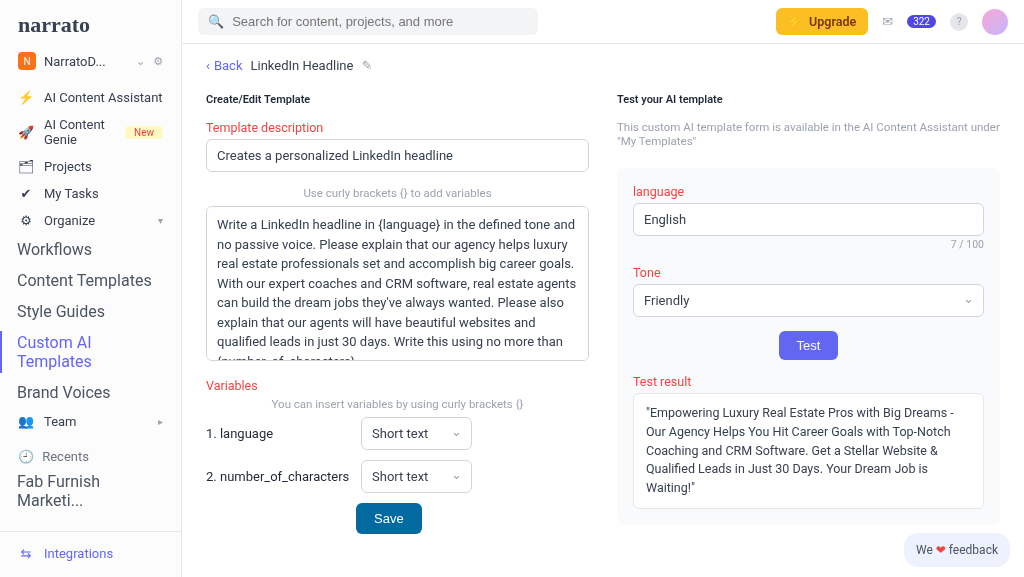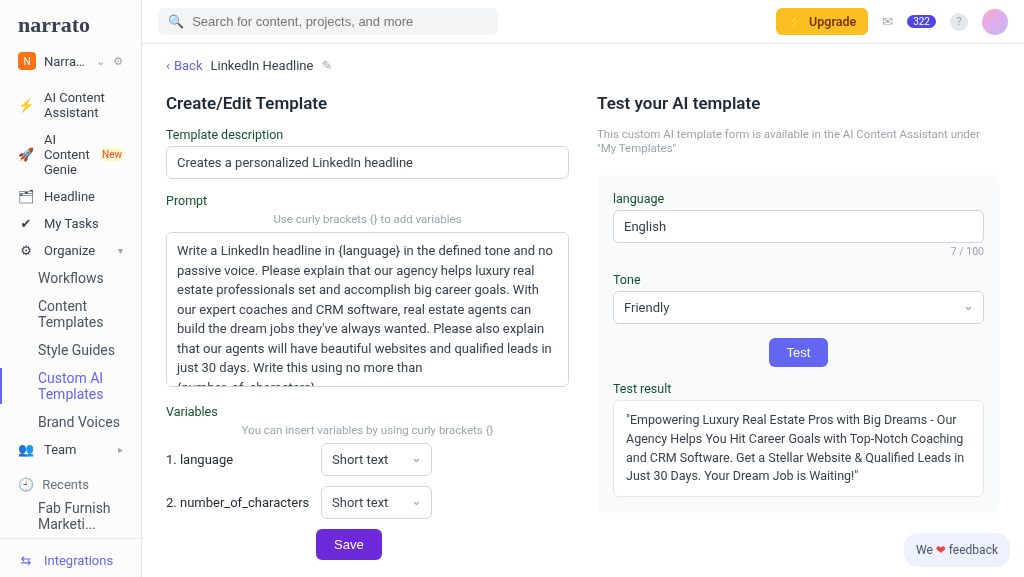--- a/index.html
+++ b/index.html
@@ -1,31 +1,31 @@
 <!DOCTYPE html>
 <html><head>
 <meta charset="utf-8">
 <style>
   * { box-sizing: border-box; margin: 0; padding: 0; }
   body { font-family: -apple-system, BlinkMacSystemFont, "Segoe UI", Roboto, sans-serif; font-size: 13px; color: #1f2937; background: #fff; width: 1024px; height: 577px; overflow: hidden; }
   .app { display: flex; height: 100%; }
   
-  .sidebar { width: 142px; border-right: 1px solid #e5e7eb; display: flex; flex-direction: column; padding-top: 10px; background: #fcfcfd; }
+  .sidebar { width: 182px; border-right: 1px solid #e5e7eb; display: flex; flex-direction: column; padding-top: 10px; background: #fcfcfd; }
   .logo { font-family: cursive; font-weight: 700; font-size: 22px; color: #374151; padding: 2px 18px 10px 18px; }
   .workspace { display: flex; align-items: center; gap: 8px; padding: 4px 18px 10px 18px; font-size: 13px; color: #374151; }
   .ws-badge { width: 18px; height: 18px; border-radius: 4px; background: #f97316; color: #fff; font-size: 10px; display:flex; align-items:center; justify-content:center; }
   .ws-name { flex: 1; white-space: nowrap; overflow:hidden; text-overflow: ellipsis; }
   .chev { color:#9ca3af; font-size:11px; }
   .nav { display:flex; flex-direction:column; padding: 4px 0; }
   .nav-item { display:flex; align-items:center; gap:10px; padding: 6px 18px; color:#374151; font-size:13px; cursor:pointer; position:relative; }
   .nav-item .ico { width:16px; text-align:center; }
-  .nav-sub { padding-left: 38px; font-size:14px; color:#4b5563; }
+  .nav-sub { padding-left: 17px; font-size:16px; color:#4b5563; }
   .nav-item.active { color:#6366f1; }
   .nav-item.active::before { content:""; position:absolute; left:0; top:4px; bottom:4px; width:2px; background:#6366f1; }
-  .badge-new { background:#fef9c3; color:#ef4444; font-size:10px; padding:1px 1px; border-radius:4px; }
+  .badge-new { background:#fef9c3; color:#ef4444; font-size:10px; padding:1px 9px; border-radius:4px; }
   .nav-group-caret { margin-left:auto; color:#9ca3af; font-size:10px; }
   .sidebar-footer { margin-top:auto; border-top:1px solid #e5e7eb; padding:8px 0 10px 0; }
   .sidebar-footer .nav-item { color:#6366f1; }
   .recents-head { color:#6b7280; padding:10px 18px 2px 18px; display:flex; gap:8px; }
   .recents-head .ico { color:#9ca3af; }
   
   .main { flex:1; display:flex; flex-direction:column; overflow:hidden; }
   .topbar { display:flex; align-items:center; padding:8px 16px; gap:12px; border-bottom:1px solid #e5e7eb; }
   .search { flex:0 0 340px; display:flex; align-items:center; gap:8px; background:#f3f4f6; border-radius:6px; padding:6px 10px; color:#6b7280; }
   .search input { border:none; background:transparent; outline:none; width:100%; font-size:13px; color:#374151; }
@@ -34,29 +34,29 @@
   .mail { color:#9ca3af; position:relative; }
   .count { background:#4f46e5; color:#fff; font-size:10px; border-radius:10px; padding:1px 6px; }
   .help { width:18px; height:18px; border-radius:50%; background:#e5e7eb; color:#9ca3af; display:flex; align-items:center; justify-content:center; font-size:11px; }
   .avatar { width:26px; height:26px; border-radius:50%; background: linear-gradient(135deg,#f9a8d4,#c4b5fd); }
   .crumbs { display:flex; align-items:center; gap:8px; padding:14px 24px 6px 24px; font-size:13px; }
   .back { color:#6366f1; cursor:pointer; display:flex; align-items:center; gap:4px; }
   .crumb-title { color:#374151; }
   .edit-ico { color:#9ca3af; cursor:pointer; }
   .content { display:flex; gap:28px; padding: 14px 24px 20px 24px; overflow:auto; }
   .col { flex:1; min-width:0; }
-  .section-title { font-size:17px; font-weight:600; color:#1f2937; margin-bottom:14px; }
-  .label { font-size:12.5px; color:#14532d; margin-bottom:4px; }
+  .section-title { font-size:11px; font-weight:600; color:#1f2937; margin-bottom:14px; }
+  .label { font-size:12.5px; color:#ef4444; margin-bottom:4px; }
   .hint { font-size:11.5px; color:#9ca3af; margin-bottom:6px;text-align:center; }
   .input, .textarea, .select { width:100%; border:1px solid #d1d5db; border-radius:6px; padding:8px 10px; font-size:13px; color:#374151; background:#fff; font-family:inherit; }
   .textarea { resize:none; line-height:1.5; }
   .field { margin-bottom:14px; }
   .var-row { display:flex; align-items:center; gap:5px; margin-bottom:10px; font-size:13px; }
   .var-row .vname { flex:0 0 150px; }
-  .save-btn { background:#6d28d9; color:#fff; border:none; padding:8px 18px; border-radius:6px; font-size:13px; cursor:pointer; margin-left:150px; }
+  .save-btn { background:#0369a1; color:#fff; border:none; padding:8px 18px; border-radius:6px; font-size:13px; cursor:pointer; margin-left:150px; }
   .test-subtitle { font-size:11.5px; color:#9ca3af; margin-bottom:20px; }
   .test-panel { background:#f9fafb; border-radius:8px; padding:16px; }
   .count-hint { font-size:10.5px; color:#9ca3af; text-align:right; margin-top:2px; }
   .select-wrap { position:relative; }
   .select-wrap::after { content:"⌄"; position:absolute; right:10px; top:7px; color:#9ca3af; pointer-events:none; }
   .test-btn { background:#6366f1; color:#ffffff; border:none; padding:7px 18px; border-radius:6px; font-size:13px; cursor:pointer; display:block; margin:8px auto 14px auto; }
   .result-box { background:#fff; border:1px solid #e5e7eb; border-radius:6px; padding:10px 12px; font-size:12.5px; color:#374151; line-height:1.5; }
   .feedback-pill { position:fixed; right:14px; bottom:10px; background:#eef2ff; color:#4b5563; padding:10px 12px; border-radius:14px; font-size:12px; cursor:pointer; }
   .feedback-pill .heart { color:#ef4444; }
   .sel { appearance:none; -webkit-appearance:none; padding-right:42px; }
@@ -79,21 +79,21 @@
           <span class="ico">⚡</span>
           <span>AI Content Assistant</span>
         </div>
       <div class="nav-item">
           <span class="ico">🚀</span>
           <span>AI Content Genie</span>
           <span class="badge-new">New</span>
         </div>
       <div class="nav-item">
           <span class="ico">🗂</span>
-          <span>Headline</span>
+          <span>Projects</span>
         </div>
       <div class="nav-item">
           <span class="ico">✔</span>
           <span>My Tasks</span>
         </div>
       <div class="nav-item">
           <span class="ico">⚙</span>
           <span>Organize</span>
           <span class="nav-group-caret">▾</span>
         </div>
@@ -164,21 +164,20 @@
     </div>
 
     <div class="content">
       <div class="col">
         <div class="section-title">Create/Edit Template</div>
         <div class="field">
           <div class="label">Template description</div>
           <input class="input" value="Creates a personalized LinkedIn headline" style="">
         </div>
         <div class="field">
-          <div class="label">Prompt</div>
           <div class="hint">Use curly brackets {} to add variables</div>
           <textarea class="textarea" rows="7" style="">Write a LinkedIn headline in {language} in the defined tone and no passive voice. Please explain that our agency helps luxury real estate professionals set and accomplish big career goals. With our expert coaches and CRM software, real estate agents can build the dream jobs they've always wanted. Please also explain that our agents will have beautiful websites and qualified leads in just 30 days. Write this using no more than {number_of_characters}</textarea>
         </div>
         <div class="field">
           <div class="label">Variables</div>
           <div class="hint">You can insert variables by using curly brackets {}</div>
           <div class="var-row">
             <span class="vname">1. language</span>
             <div class="select-wrap"><select class="input sel"><option>Short text</option></select></div>
           </div>

